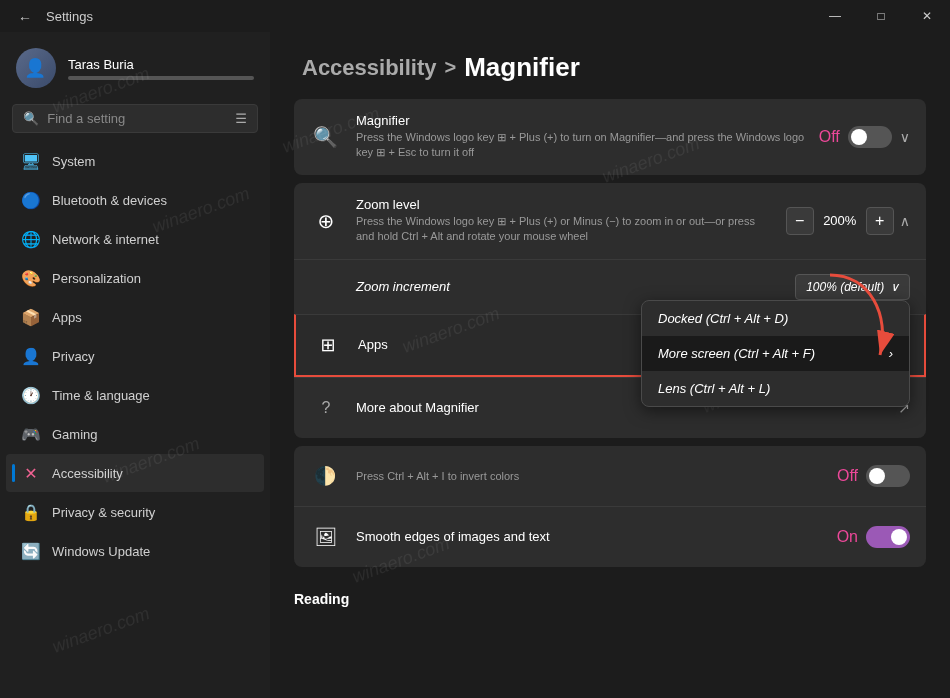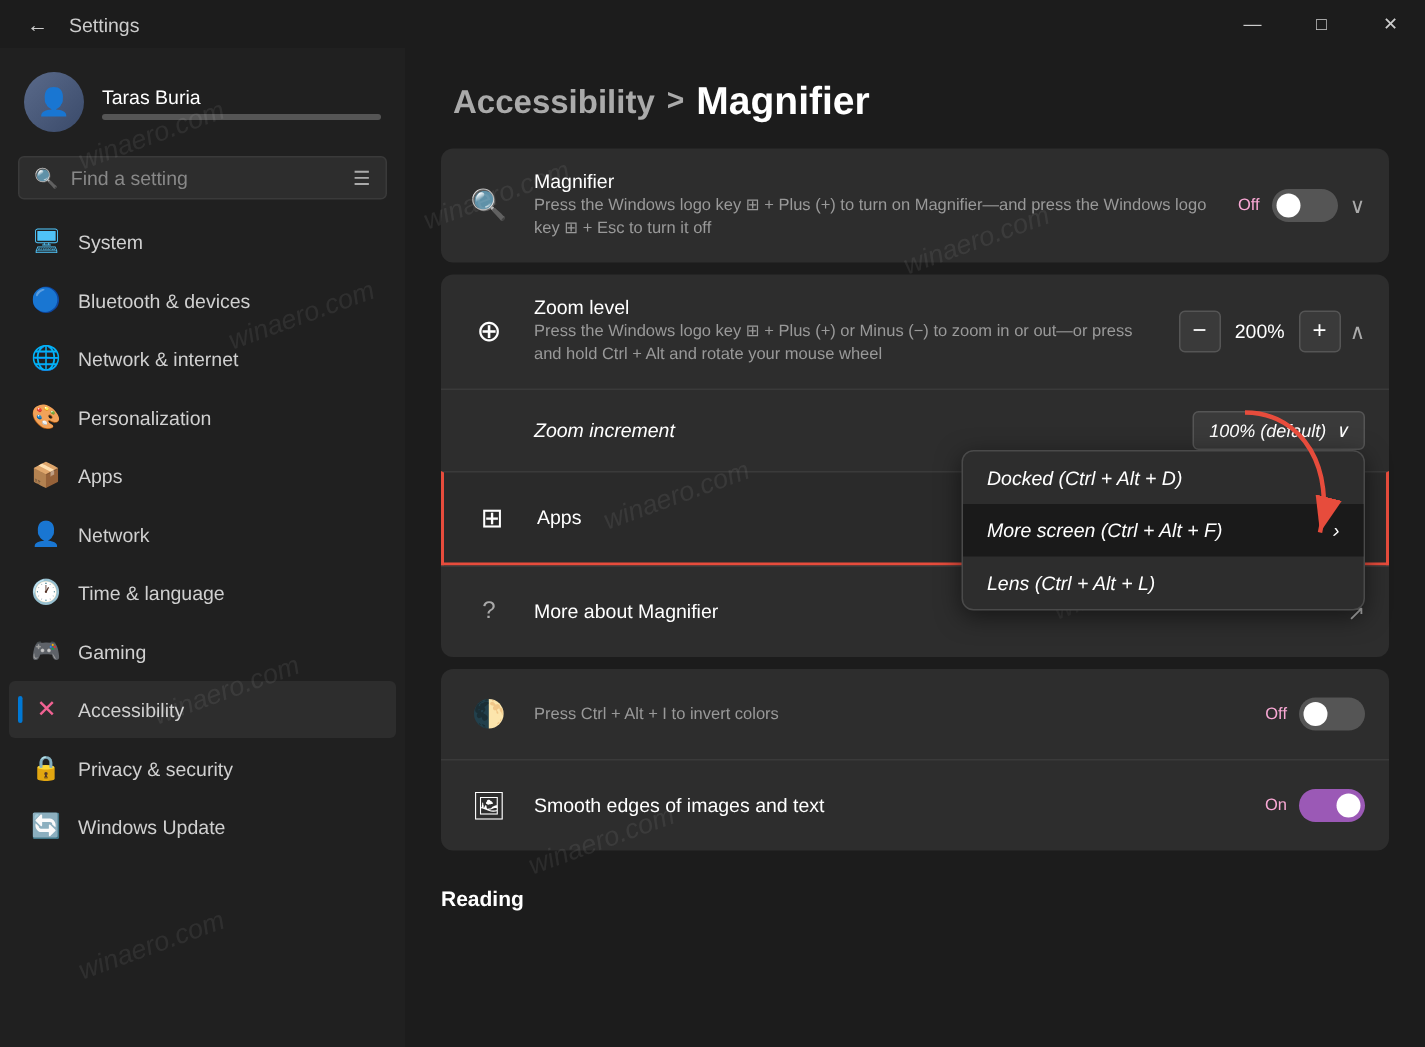--- a/index.html
+++ b/index.html
@@ -240,21 +240,21 @@
       height: 16px;
       border-radius: 50%;
       background: #fff;
       position: absolute;
       top: 3px;
       left: 3px;
       transition: left 0.2s;
     }
     .toggle.on .toggle-thumb { left: 25px; }
 
-    .toggle-label { font-size: 11px; color: #f9a8d4; }
+    .toggle-label { font-size: 16px; color: #ec4899; }
 
     
     .dropdown {
       background: #3a3a3a;
       border: 1px solid #555;
       border-radius: 4px;
       padding: 5px 10px;
       font-size: 12px;
       color: #fff;
       display: flex;
@@ -406,21 +406,21 @@
       <div class="nav-item">
         <span class="nav-icon personalization">🎨</span>
         <span>Personalization</span>
       </div>
       <div class="nav-item">
         <span class="nav-icon apps">📦</span>
         <span>Apps</span>
       </div>
       <div class="nav-item">
         <span class="nav-icon accounts">👤</span>
-        <span>Network</span>
+        <span>Privacy</span>
       </div>
       <div class="nav-item">
         <span class="nav-icon time">🕐</span>
         <span>Time &amp; language</span>
       </div>
       <div class="nav-item">
         <span class="nav-icon gaming">🎮</span>
         <span>Gaming</span>
       </div>
       <div class="nav-item active">

